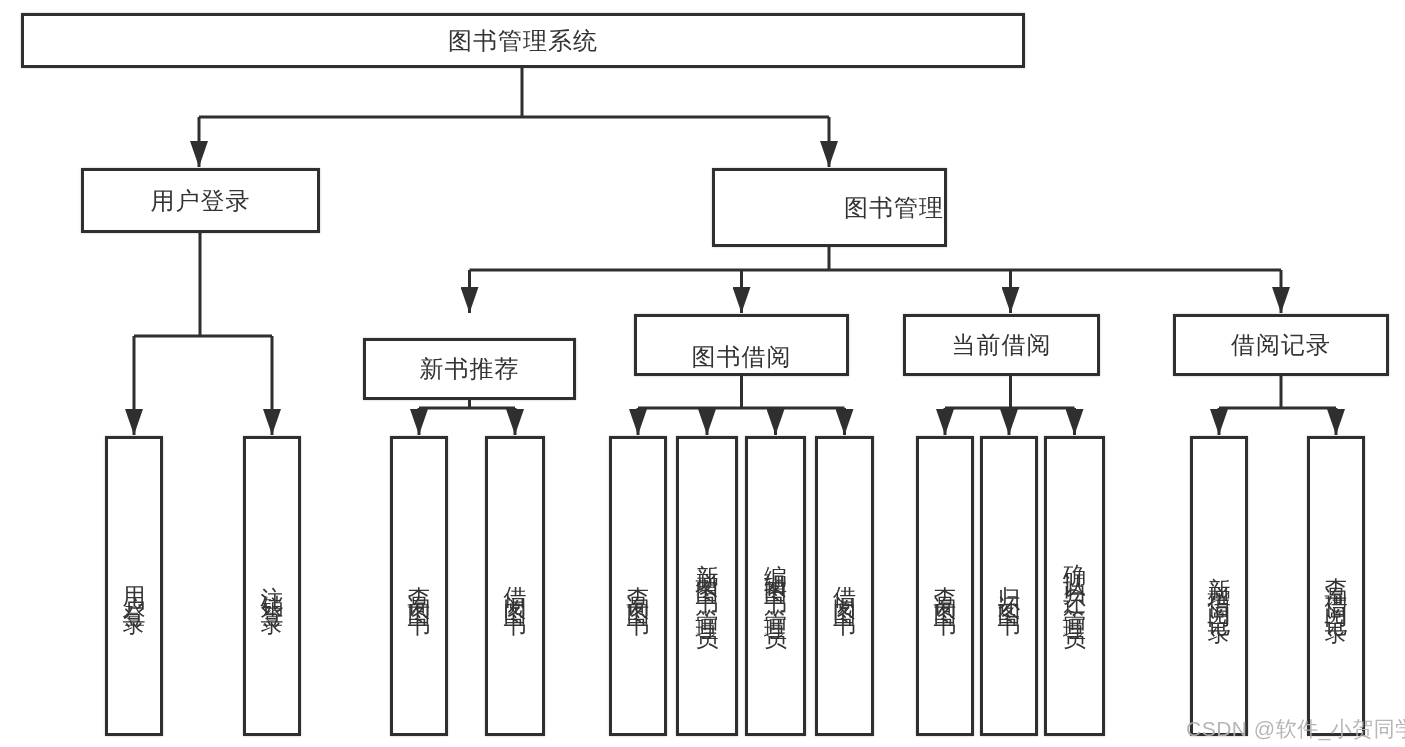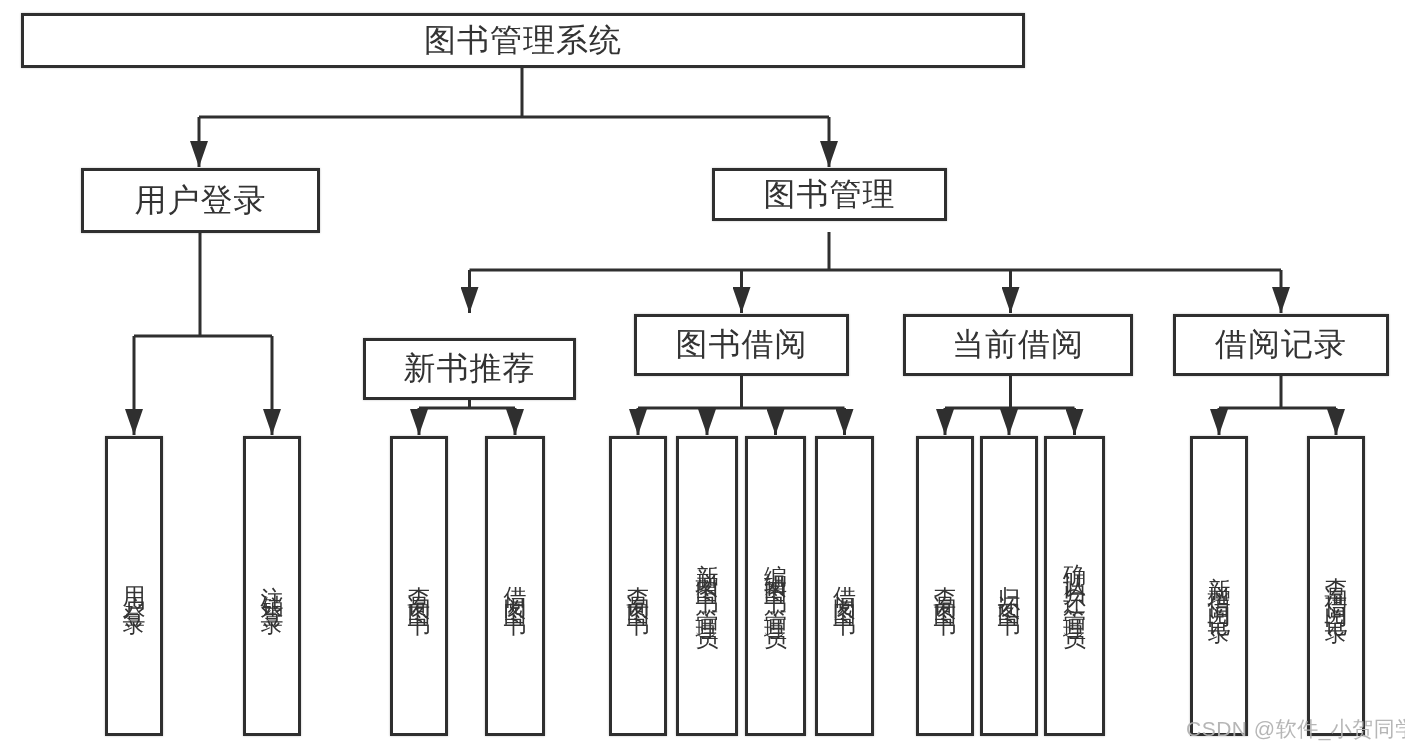--- a/index.html
+++ b/index.html
@@ -22,40 +22,40 @@
     box-sizing: border-box;
     border: 3px solid #2f2f2f;
     background: #ffffff;
     display: flex;
     align-items: center;
     justify-content: center;
     color: #333333;
     box-shadow: 0 0 2px rgba(0,0,0,0.25);
   }
   .hlabel {
-    font-size: 32px;
+    font-size: 24px;
     letter-spacing: 1px;
     white-space: nowrap;
     color: #333333;
   }
   .vlabel {
     writing-mode: vertical-rl;
     text-orientation: mixed;
     font-size: 23px;
     line-height: 1;
     letter-spacing: 9px;
     color: #333333;
   }
   
   #b-root            { left: 21px;   top: 13px;  width: 1004px; height: 55px; }
   #b-user-login      { left: 81px;   top: 168px; width: 239px;  height: 65px; }
-  #b-book-mgmt       { left: 712px;  top: 168px; width: 235px;  height: 53px; }
+  #b-book-mgmt       { left: 712px;  top: 168px; width: 235px;  height: 79px; justify-content: flex-end; }
   #b-new-book        { left: 363px;  top: 314px; width: 213px;  height: 62px; margin-top: 24px; }
-  #b-book-borrow     { left: 634px;  top: 314px; width: 215px;  height: 62px; }
-  #b-current-borrow  { left: 903px;  top: 314px; width: 230px;  height: 62px; }
+  #b-book-borrow     { left: 634px;  top: 314px; width: 215px;  height: 62px; align-items: flex-end; }
+  #b-current-borrow  { left: 903px;  top: 314px; width: 197px;  height: 62px; }
   #b-borrow-record   { left: 1173px; top: 314px; width: 216px;  height: 62px; }
   .leaf              { top: 436px; height: 300px; }
   #b-leaf-a1 { left: 105px;  width: 58px; }
   #b-leaf-a2 { left: 243px;  width: 58px; }
   #b-leaf-b1 { left: 390px;  width: 58px; }
   #b-leaf-b2 { left: 485px;  width: 60px; }
   #b-leaf-c1 { left: 609px;  width: 58px; }
   #b-leaf-c2 { left: 676px;  width: 62px; }
   #b-leaf-c3 { left: 745px;  width: 61px; }
   #b-leaf-c4 { left: 815px;  width: 59px; }

